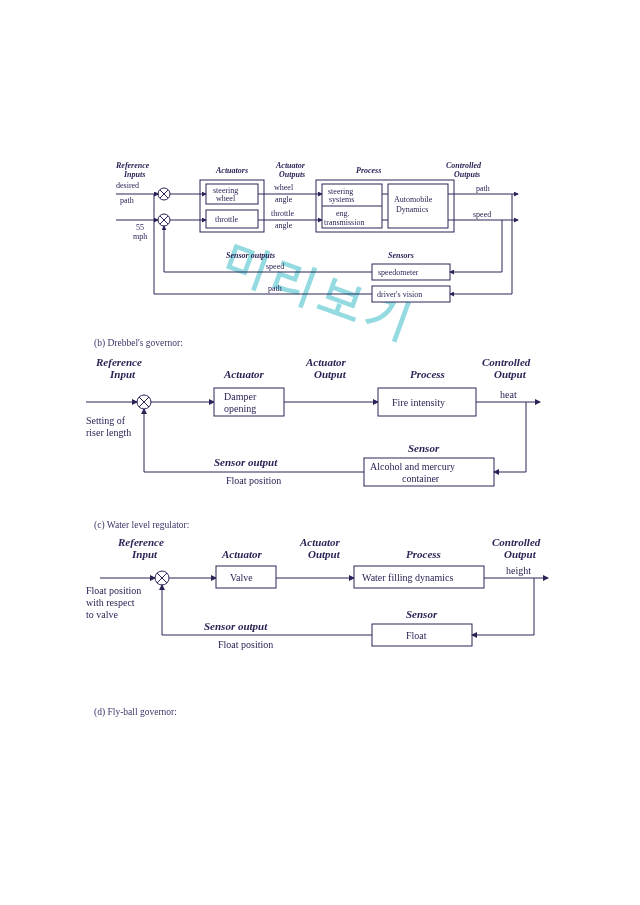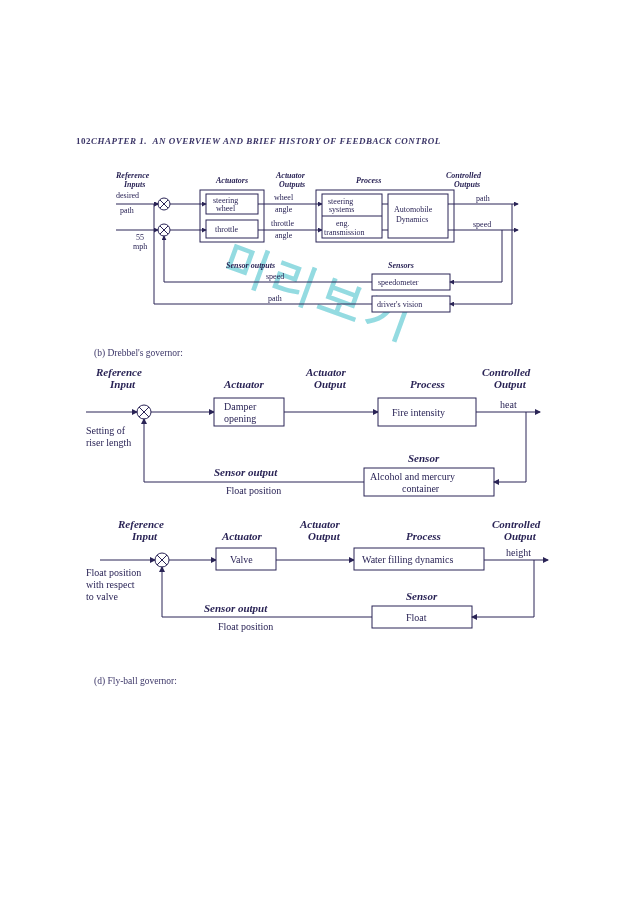--- a/index.html
+++ b/index.html
@@ -19,23 +19,20 @@
   svg .arrowB{marker-end:url(#ahB);}
   .wm{position:absolute;left:50%;top:260px;transform:translate(-50%,0) rotate(20deg);font-size:46px;font-weight:bold;color:rgba(60,190,200,.55);letter-spacing:4px;pointer-events:none;}
 </style>
 </head>
 <body>
 
 <div class="sheet">
   <div class="wm">미리보기</div>
   <div class="page">
 
-    <div class="running-head">
-      <span class="pageno">102</span><span>CHAPTER 1.</span>&nbsp;&nbsp;<span>AN OVERVIEW AND BRIEF HISTORY OF FEEDBACK CONTROL</span>
-    </div>
 
     
     <svg width="410" height="170" viewBox="0 0 410 170" style="margin:22px 0 0 40px;">
       <defs>
         <marker id="ah" viewBox="0 0 6 6" refX="5" refY="3" markerWidth="5" markerHeight="5" orient="auto">
             <path d="M0,0 L6,3 L0,6 Z" fill="#2a2456"></path>
           </marker>
       </defs>
 
       <text class="hdr" x="0" y="10">Reference</text>
@@ -148,20 +145,21 @@
       <text class="hdrbig" x="322" y="100">Sensor</text>
       <rect class="boxfill" x="278" y="106" width="130" height="28"></rect>
         <text class="labbig" x="284" y="118">Alcohol and mercury</text>
         <text class="labbig" x="316" y="130">container</text>
       <polyline class="arrowB" points="440,50 440,120 408,120"></polyline>
       <text class="hdrbig" x="128" y="114">Sensor output</text>
       <polyline class="arrowB" points="278,120 58,120 58,57"></polyline>
       <text class="labbig" x="140" y="132">Float position</text>
     </svg>
 
+    <div class="caption" style="margin-top:14px;">(c)  Water level regulator:</div>
 
     
     <svg width="470" height="140" viewBox="0 0 470 140" style="margin-left:10px;">
       <text class="hdrbig" x="32" y="12">Reference</text>
         <text class="hdrbig" x="46" y="24">Input</text>
       <text class="hdrbig" x="136" y="24">Actuator</text>
       <text class="hdrbig" x="214" y="12">Actuator</text>
         <text class="hdrbig" x="222" y="24">Output</text>
       <text class="hdrbig" x="320" y="24">Process</text>
       <text class="hdrbig" x="406" y="12">Controlled</text>
@@ -183,16 +181,16 @@
         <text class="labbig" x="420" y="40">height</text>
       <text class="hdrbig" x="320" y="84">Sensor</text>
       <rect class="boxfill" x="286" y="90" width="100" height="22"></rect>
         <text class="labbig" x="320" y="105">Float</text>
       <polyline class="arrowB" points="448,44 448,101 386,101"></polyline>
       <text class="hdrbig" x="118" y="96">Sensor output</text>
       <polyline class="arrowB" points="286,101 76,101 76,51"></polyline>
       <text class="labbig" x="132" y="114">Float position</text>
     </svg>
 
-    <div class="caption" style="margin-top:16px;">(d)  Fly-ball governor:</div>
+    <div class="caption" style="margin-top:29px;">(d)  Fly-ball governor:</div>
 
   </div>
 </div>
 
 </body></html>

